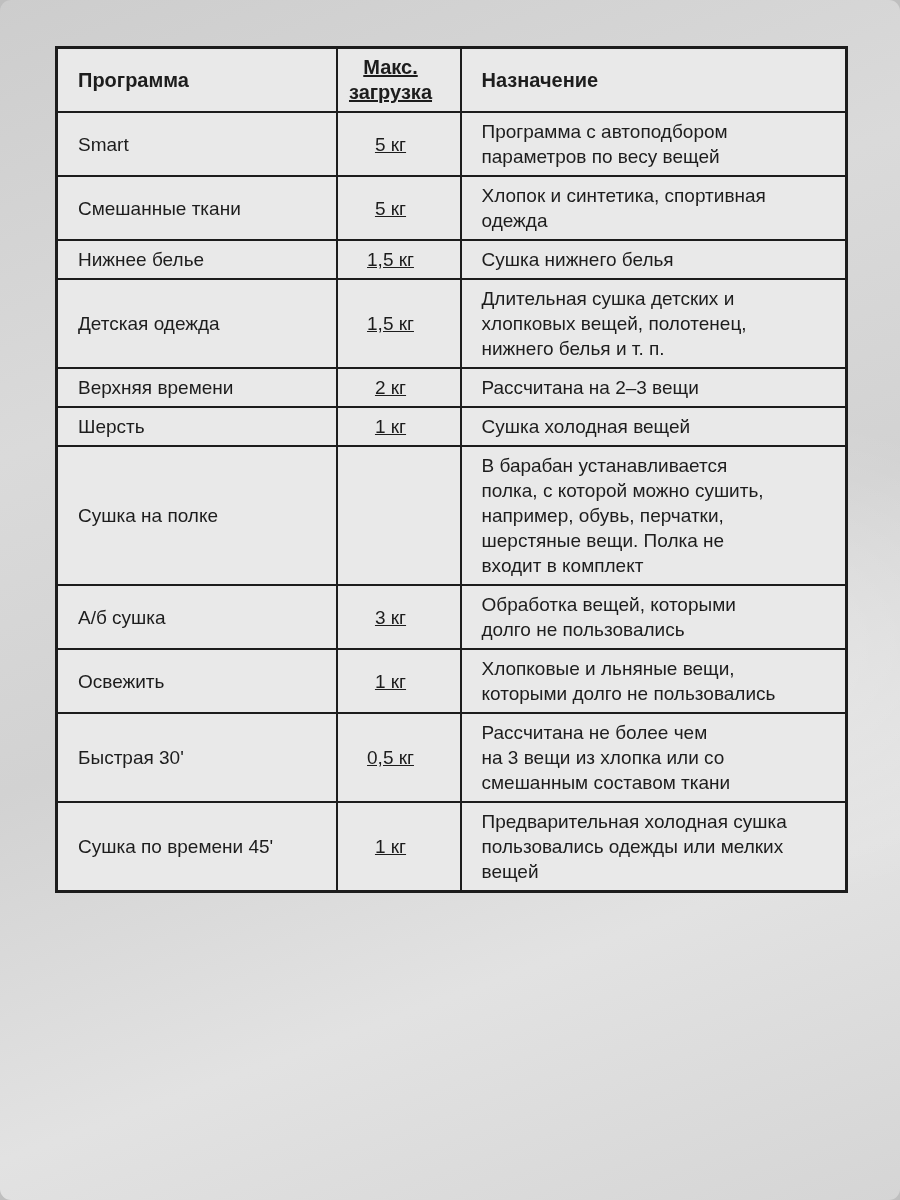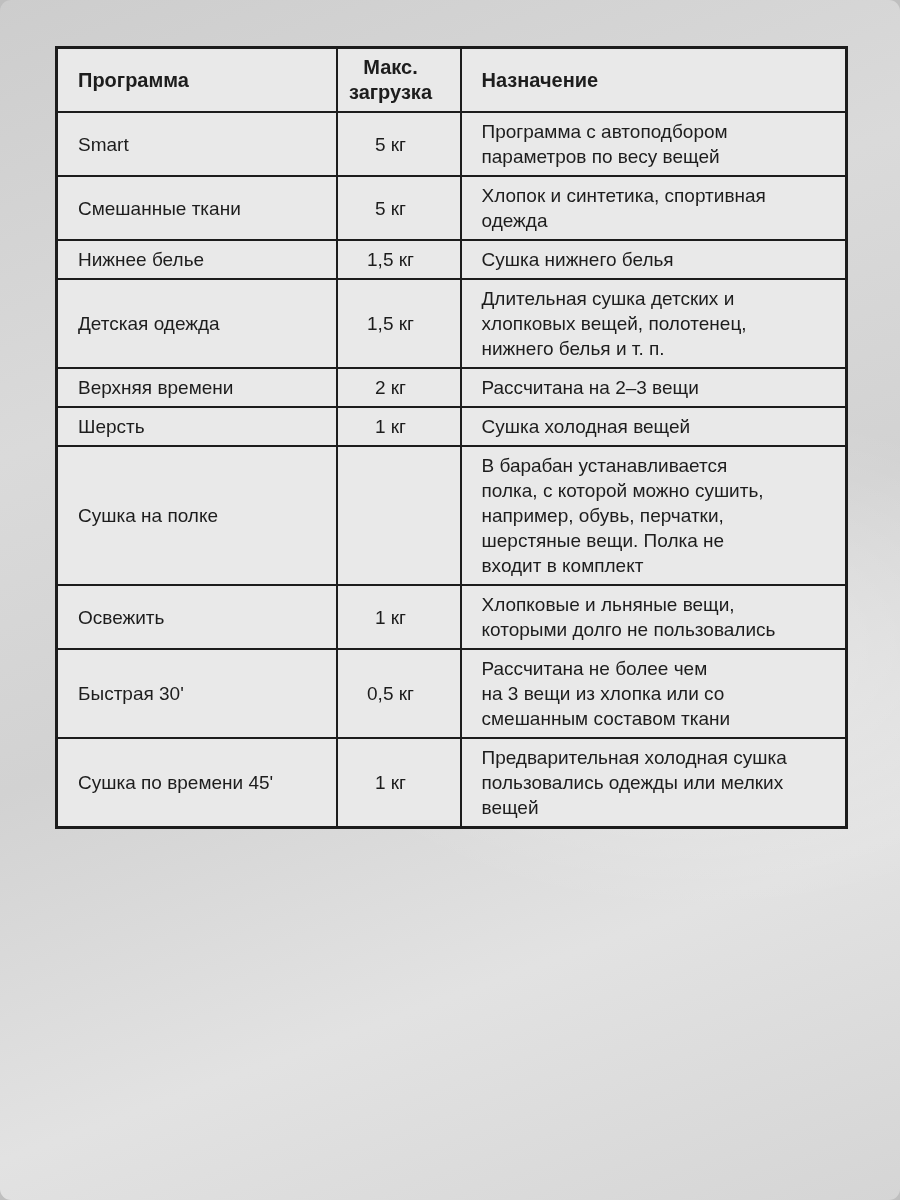--- a/index.html
+++ b/index.html
@@ -44,20 +44,21 @@
   }
   th{
     font-weight:bold;
     font-size:20px;
     height:64px;
   }
   th.center, td.center{
     text-align:center;
     padding-left:6px;
     padding-right:22px;
+    text-decoration:underline;
   }
   td{background:transparent;}
   tr{background:transparent;}
 </style>
 </head>
 <body>
 
 <div class="stage">
   <table class="programs">
     <colgroup>
@@ -111,20 +112,26 @@
         <tr>
           <td>Сушка на полке</td>
           <td class="center"></td>
           <td>В барабан устанавливается
 полка, с которой можно сушить,
 например, обувь, перчатки,
 шерстяные вещи. Полка не
 входит в комплект</td>
         </tr>
         <tr>
+          <td>А/б сушка</td>
+          <td class="center">3 кг</td>
+          <td>Обработка вещей, которыми
+долго не пользовались</td>
+        </tr>
+        <tr>
           <td>Освежить</td>
           <td class="center">1 кг</td>
           <td>Хлопковые и льняные вещи,
 которыми долго не пользовались</td>
         </tr>
         <tr>
           <td>Быстрая 30'</td>
           <td class="center">0,5 кг</td>
           <td>Рассчитана не более чем
 на 3 вещи из хлопка или со

